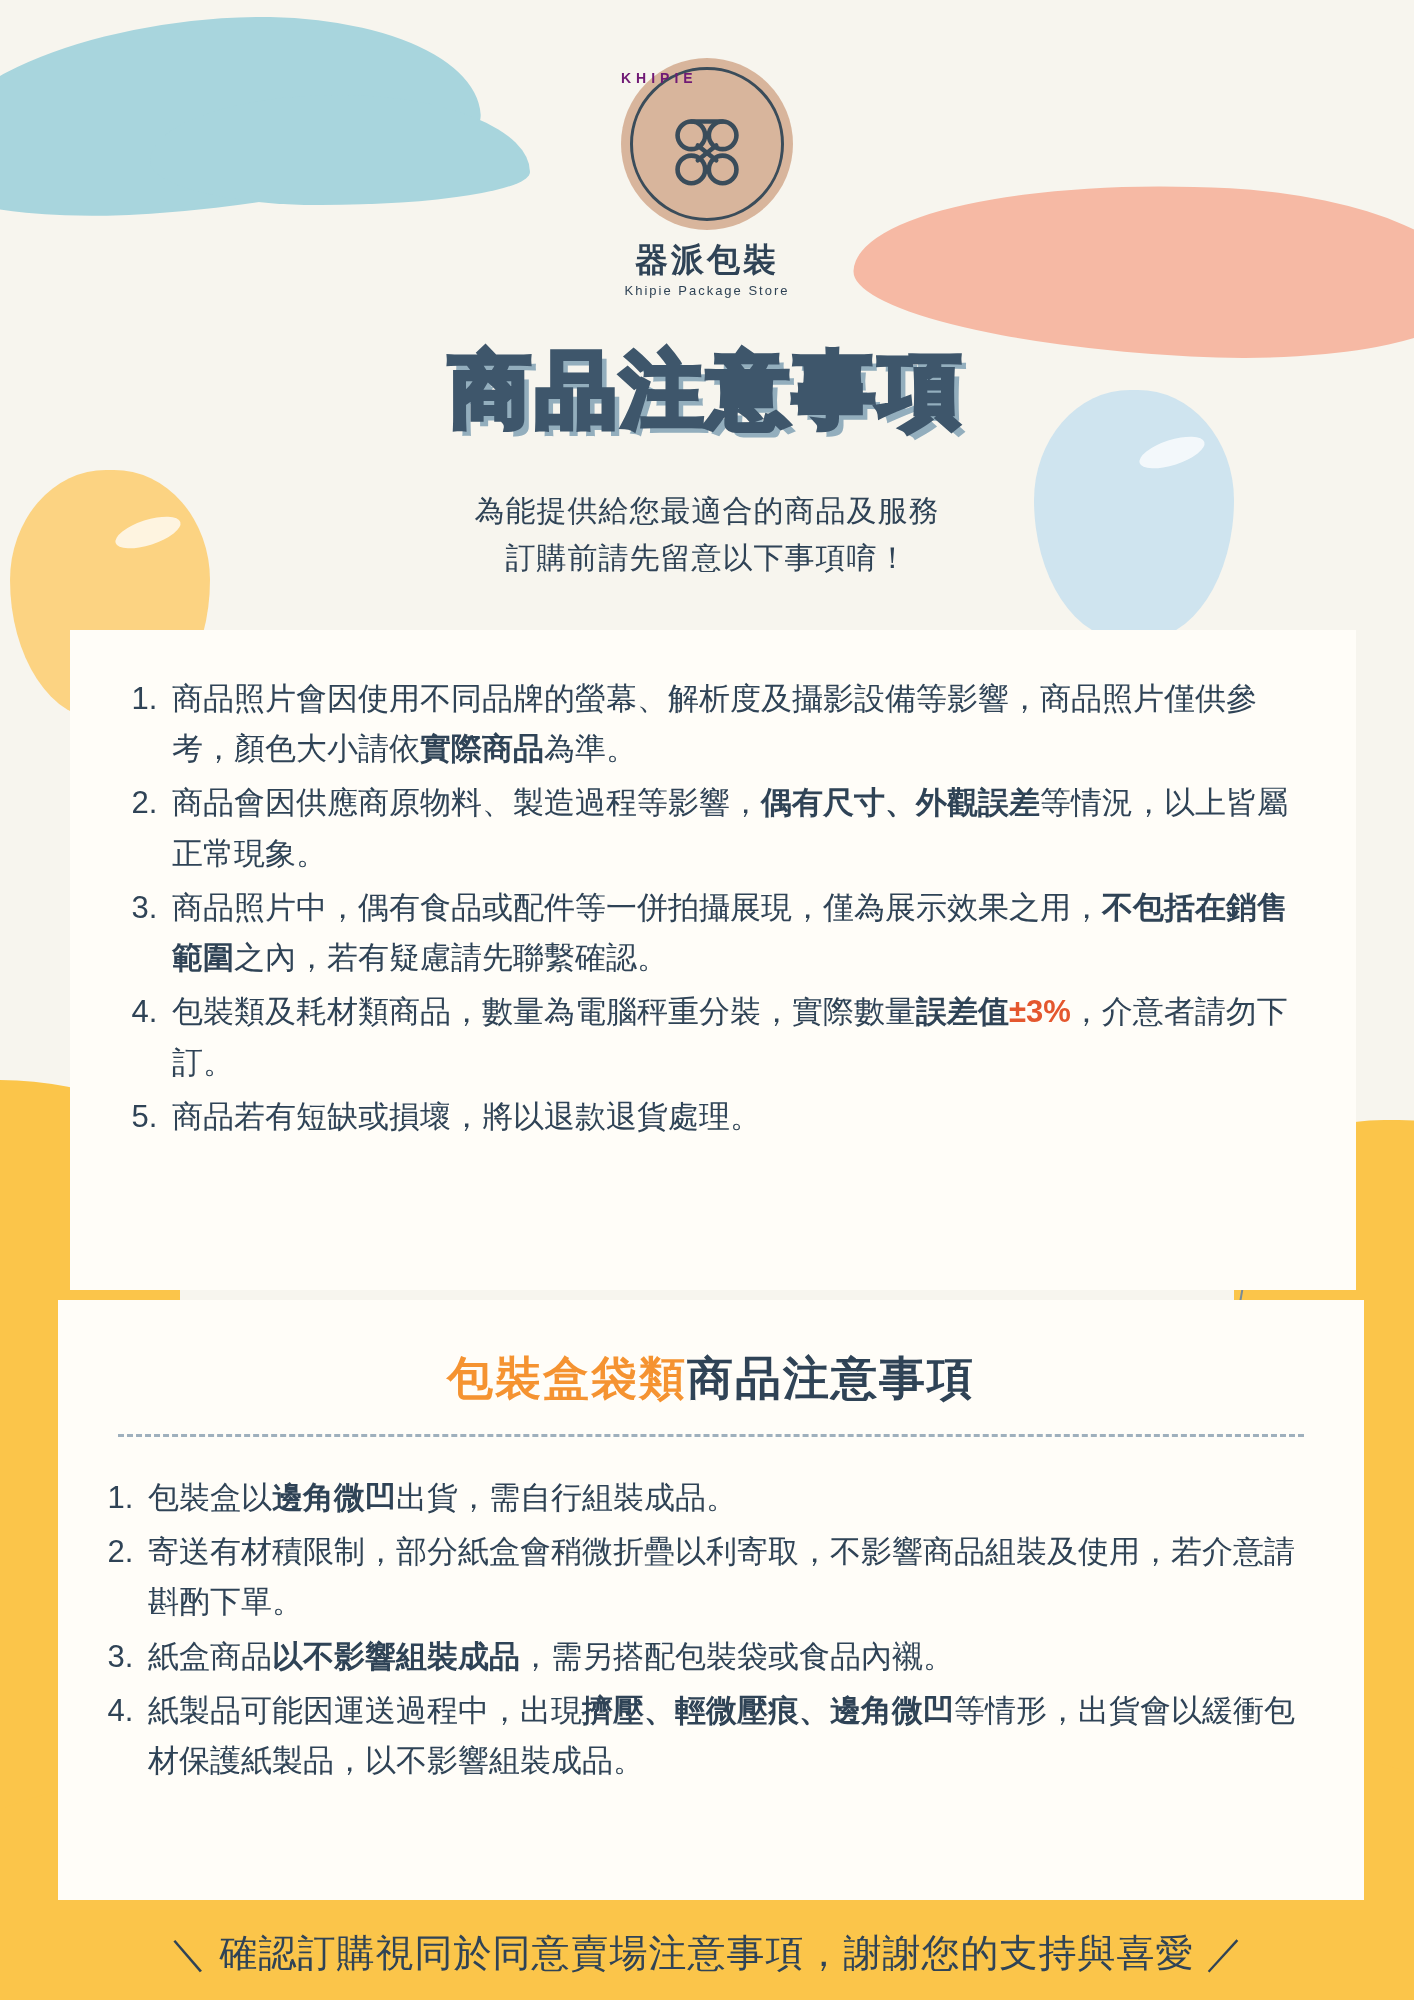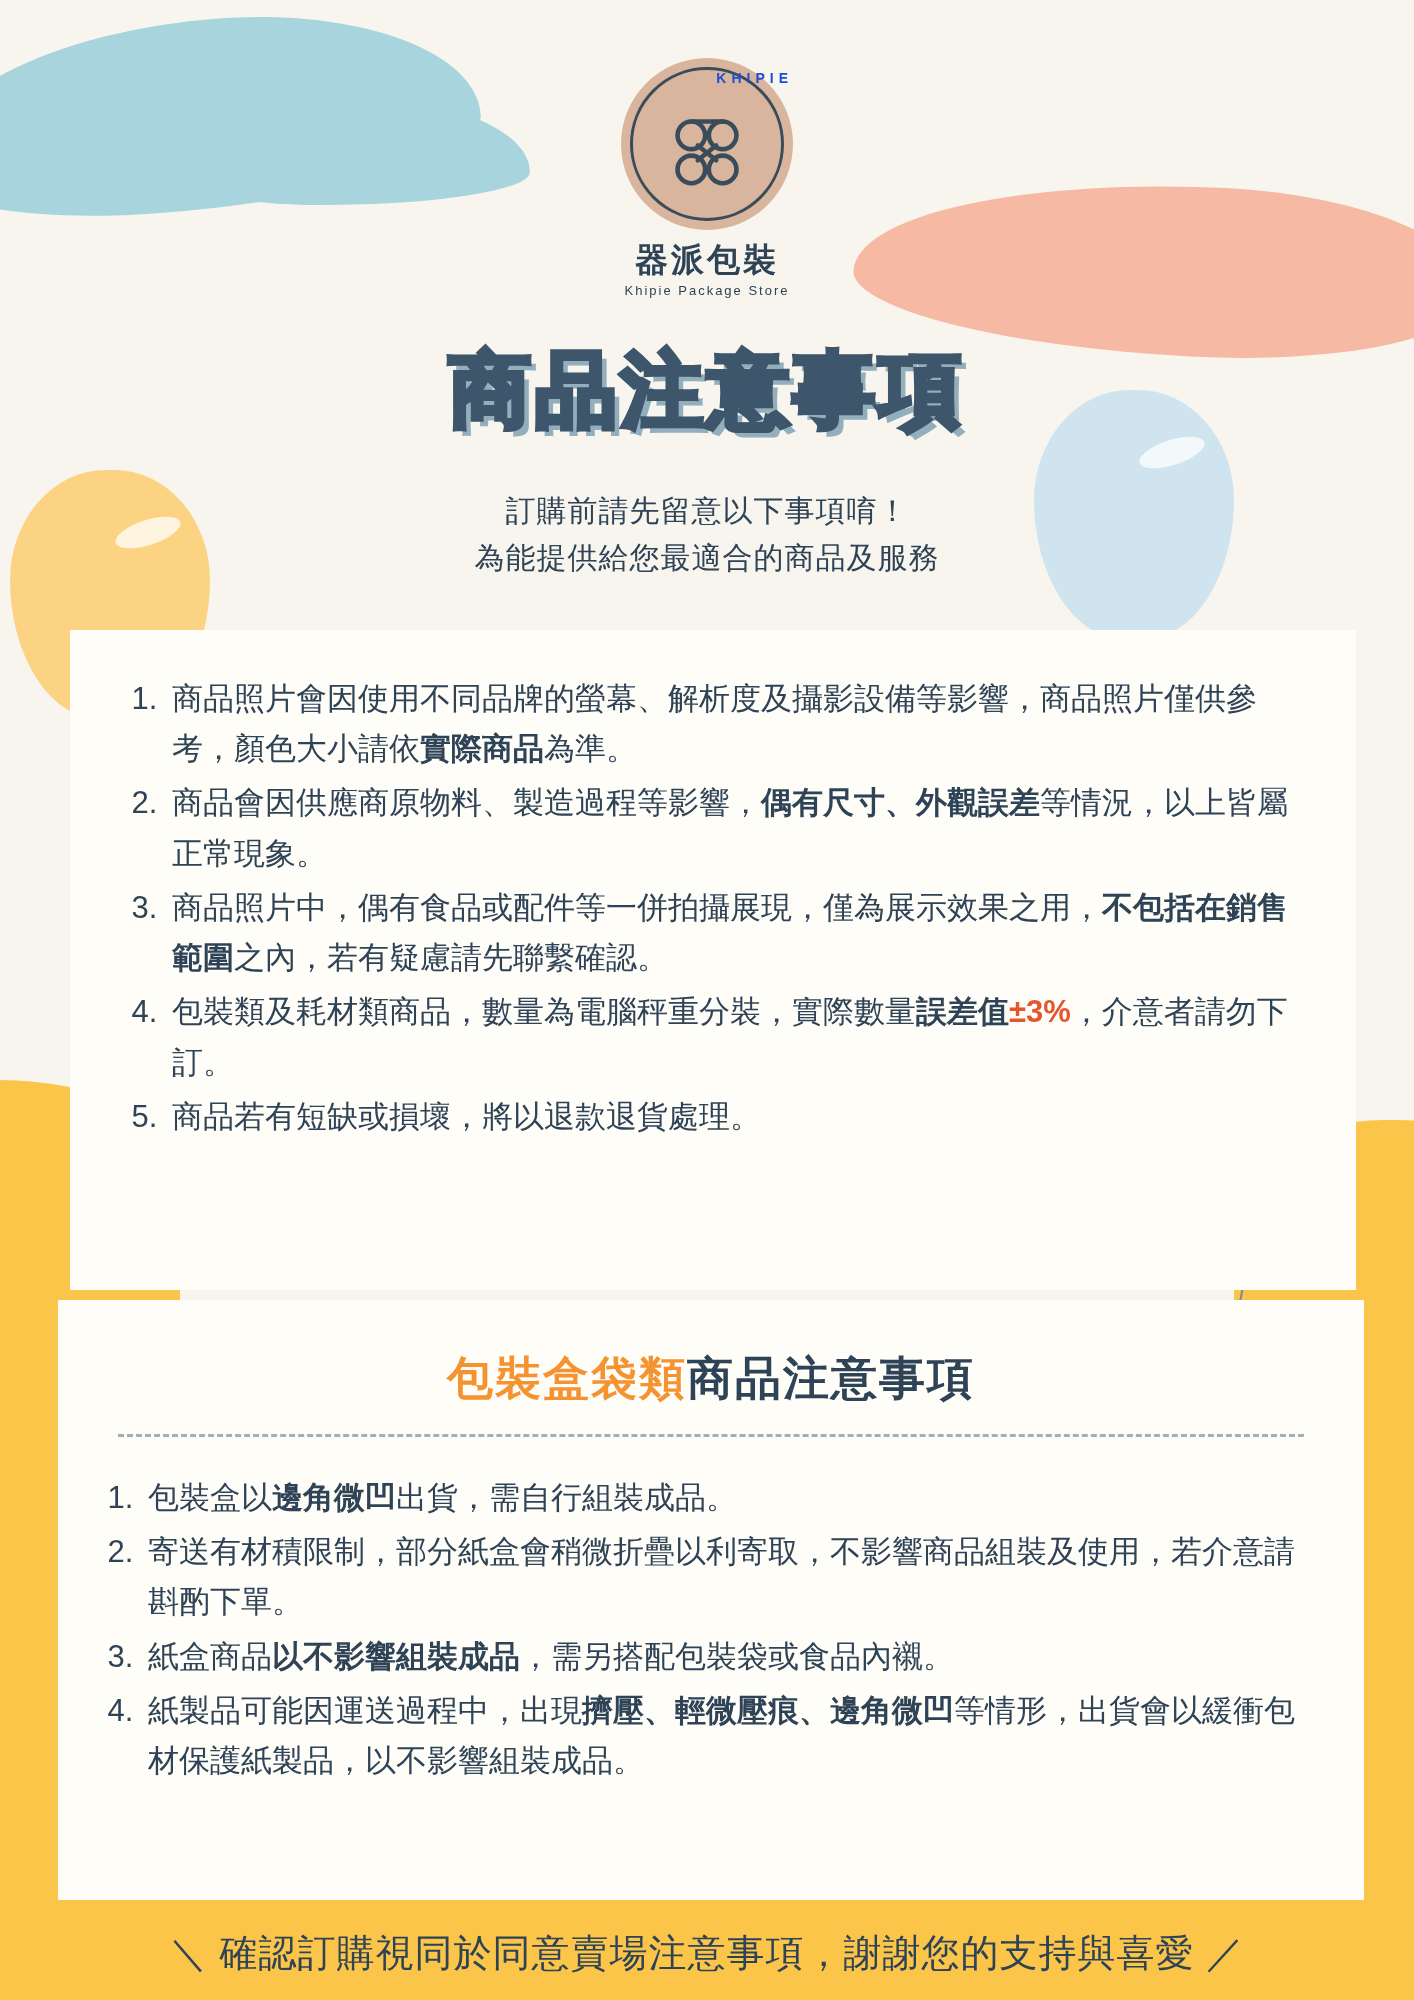--- a/index.html
+++ b/index.html
@@ -84,22 +84,22 @@
   .logo-circle {
     width: 172px; height: 172px; border-radius: 50%;
     background: #d8b59c;
     display: flex; align-items: center; justify-content: center;
     position: relative;
   }
   .logo-ring {
     position: absolute; inset: 9px; border: 3px solid #3a4c5a; border-radius: 50%;
   }
   .logo-arc-text {
-    position: absolute; top: 12px; left: 0; right: 0; text-align: right;
-    font-size: 14px; letter-spacing: 5px; color: #1d4ed8; font-weight: bold;
+    position: absolute; top: 12px; left: 0; right: 0; text-align: left;
+    font-size: 14px; letter-spacing: 5px; color: #701a75; font-weight: bold;
   }
   .logo-mark { position: relative; width: 92px; height: 92px; margin-top: 14px; }
   .brand-cn {
     margin-top: 8px; font-size: 33px; font-weight: bold; color: #2f4356; letter-spacing: 3px;
   }
   .brand-en {
     margin-top: 0; font-size: 13px; color: #2f4356; letter-spacing: 2px;
   }
 
   
@@ -189,22 +189,22 @@
         </g>
       </svg>
     </div>
   </div>
   <div class="brand-cn">器派包裝</div>
   <div class="brand-en">Khipie Package Store</div>
 </div>
 
 <div class="main-title">商品注意事項</div>
 <div class="subtitle">
+  <div>為能提供給您最適合的商品及服務</div>
   <div>訂購前請先留意以下事項唷！</div>
-  <div>為能提供給您最適合的商品及服務</div>
 </div>
 
 <div class="panel panel-1">
   <ol class="list" id="list-general">
       <li><span>商品照片會因使用不同品牌的螢幕、解析度及攝影設備等影響，商品照片僅供參考，顏色大小請依</span><span style="font-weight: bold;">實際商品</span><span>為準。</span></li>
       <li><span>商品會因供應商原物料、製造過程等影響，</span><span style="font-weight: bold;">偶有尺寸、外觀誤差</span><span>等情況，以上皆屬正常現象。</span></li>
       <li><span>商品照片中，偶有食品或配件等一併拍攝展現，僅為展示效果之用，</span><span style="font-weight: bold;">不包括在銷售範圍</span><span>之內，若有疑慮請先聯繫確認。</span></li>
       <li><span>包裝類及耗材類商品，數量為電腦秤重分裝，實際數量</span><span style="font-weight: bold;">誤差值</span><span style="font-weight: bold; color: rgb(228, 87, 46);">±3%</span><span>，介意者請勿下訂。</span></li>
       <li><span>商品若有短缺或損壞，將以退款退貨處理。</span></li>
     </ol>

